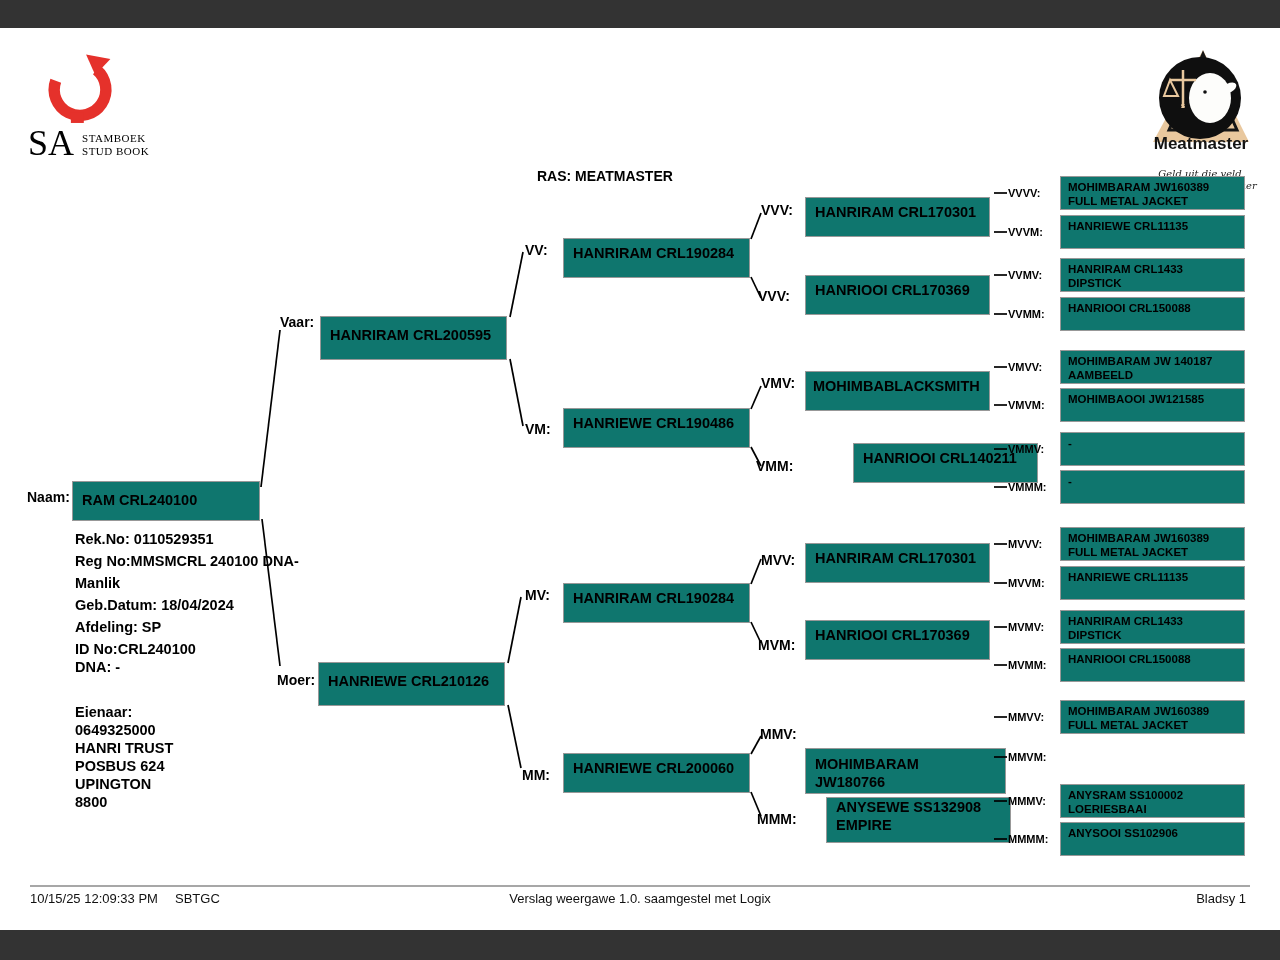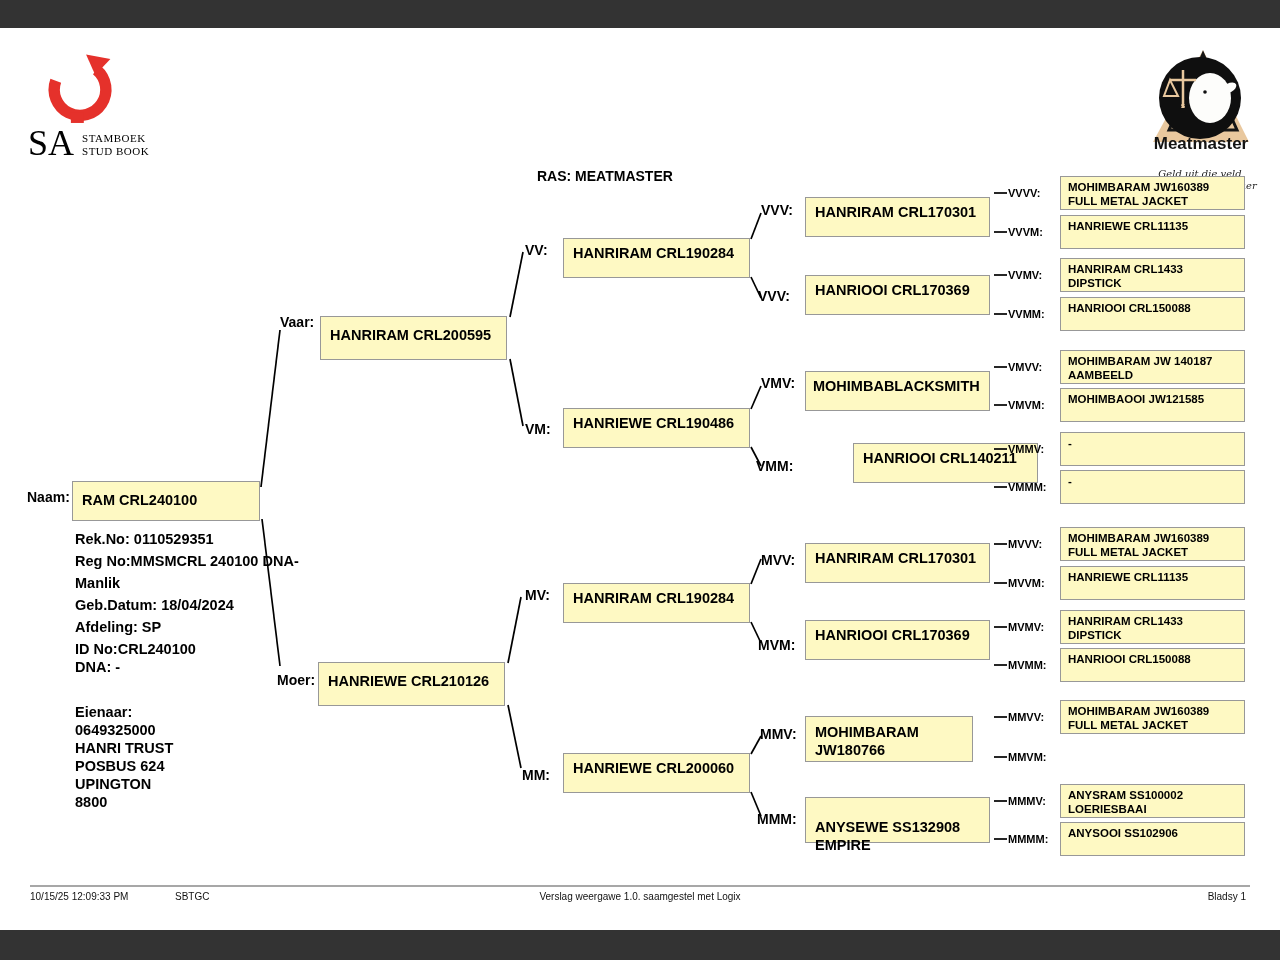--- a/index.html
+++ b/index.html
@@ -12,33 +12,33 @@
              border:2px solid #1a1a1a;box-sizing:border-box;text-align:center;}
   .title-box .t{font-weight:bold;font-size:27px;line-height:32px;margin-top:3px;}
   .title-box .s{font-style:italic;font-size:13.5px;line-height:16px;}
   .sa-logo-text{position:absolute;left:28px;top:128px;display:flex;align-items:flex-end;gap:8px;
                 font-family:"Liberation Serif","DejaVu Serif",serif;}
   .sa-logo-text .sa{font-size:36px;line-height:30px;}
   .sa-logo-text .stk{font-size:11px;line-height:13px;letter-spacing:.5px;}
   .mm-tagline{font-family:"DejaVu Serif","Liberation Serif",serif;font-style:italic;
               font-size:10px;line-height:12px;text-align:center;color:#222;}
   
-  .box{position:absolute;background:#fef9c3;border:1px solid #989898;box-sizing:border-box;font-weight:bold;}
+  .box{position:absolute;background:#0f766e;border:1px solid #989898;box-sizing:border-box;font-weight:bold;}
   .gbox{font-size:14.5px;padding:6px 2px 0 9px;line-height:17px;}
   .gbox.vcent{padding-top:10px;}
   .g4box{font-size:11.5px;padding:3px 2px 0 7px;line-height:14px;}
   .tlabel{position:absolute;font-weight:bold;font-size:14px;line-height:18px;}
   .g4label{position:absolute;font-weight:bold;font-size:11px;line-height:16px;}
   .info{position:absolute;font-weight:bold;font-size:14.5px;}
   .info div{height:22px;}
   .info div:nth-child(6),.info div:nth-child(7){height:18px;}
   .owner{position:absolute;font-weight:bold;font-size:14.5px;line-height:18px;}
   .lines{position:absolute;left:0;top:0;width:1280px;height:960px;pointer-events:none;}
   
-  .footer-text{position:absolute;font-size:10px;color:#111;}
+  .footer-text{position:absolute;font-size:13px;color:#111;}
 </style>
 </head>
 <body>
 
 <div class="stage">
   <div class="paper"></div>
 
   <svg class="abs" style="left:42px;top:50px" width="76" height="76" viewBox="0 0 100 100">
     <path d="M 71.9 26 A 34 34 0 1 1 18.1 40.4" fill="none" stroke="#e5312b" stroke-width="15"></path>
     <polygon points="90,12 58,6 70,33" fill="#e5312b"></polygon>
@@ -139,26 +139,26 @@
   </div>
   <div class="tlabel" style="left:761px;top:551px">MVV:</div>
   <div class="box gbox" style="left:805px;top:543px;width:185px;height:40px">
     <div>HANRIRAM CRL170301</div>
   </div>
   <div class="tlabel" style="left:758px;top:636px">MVM:</div>
   <div class="box gbox" style="left:805px;top:620px;width:185px;height:40px">
     <div>HANRIOOI CRL170369</div>
   </div>
   <div class="tlabel" style="left:760px;top:725px">MMV:</div>
-  <div class="box gbox" style="left:805px;top:716px;width:168px;height:46px;line-height:18px">
+  <div class="box gbox" style="left:805px;top:748px;width:201px;height:46px;line-height:18px">
     <div>MOHIMBARAM</div>
     <div>JW180766</div>
   </div>
   <div class="tlabel" style="left:757px;top:810px">MMM:</div>
-  <div class="box gbox" style="left:805px;top:797px;width:185px;height:46px;padding-top:20px;line-height:18px">
+  <div class="box gbox" style="left:826px;top:797px;width:185px;height:46px;padding-top:0;line-height:18px">
     <div>ANYSEWE SS132908</div>
     <div>EMPIRE</div>
   </div>
 
   <div class="g4label" style="left:1008px;top:185px">VVVV:</div>
   <div class="box g4box" style="left:1060px;top:176px;width:185px;height:34px">
     <div>MOHIMBARAM JW160389</div>
     <div>FULL METAL JACKET</div>
   </div>
   <div class="g4label" style="left:1008px;top:224px">VVVM:</div>

